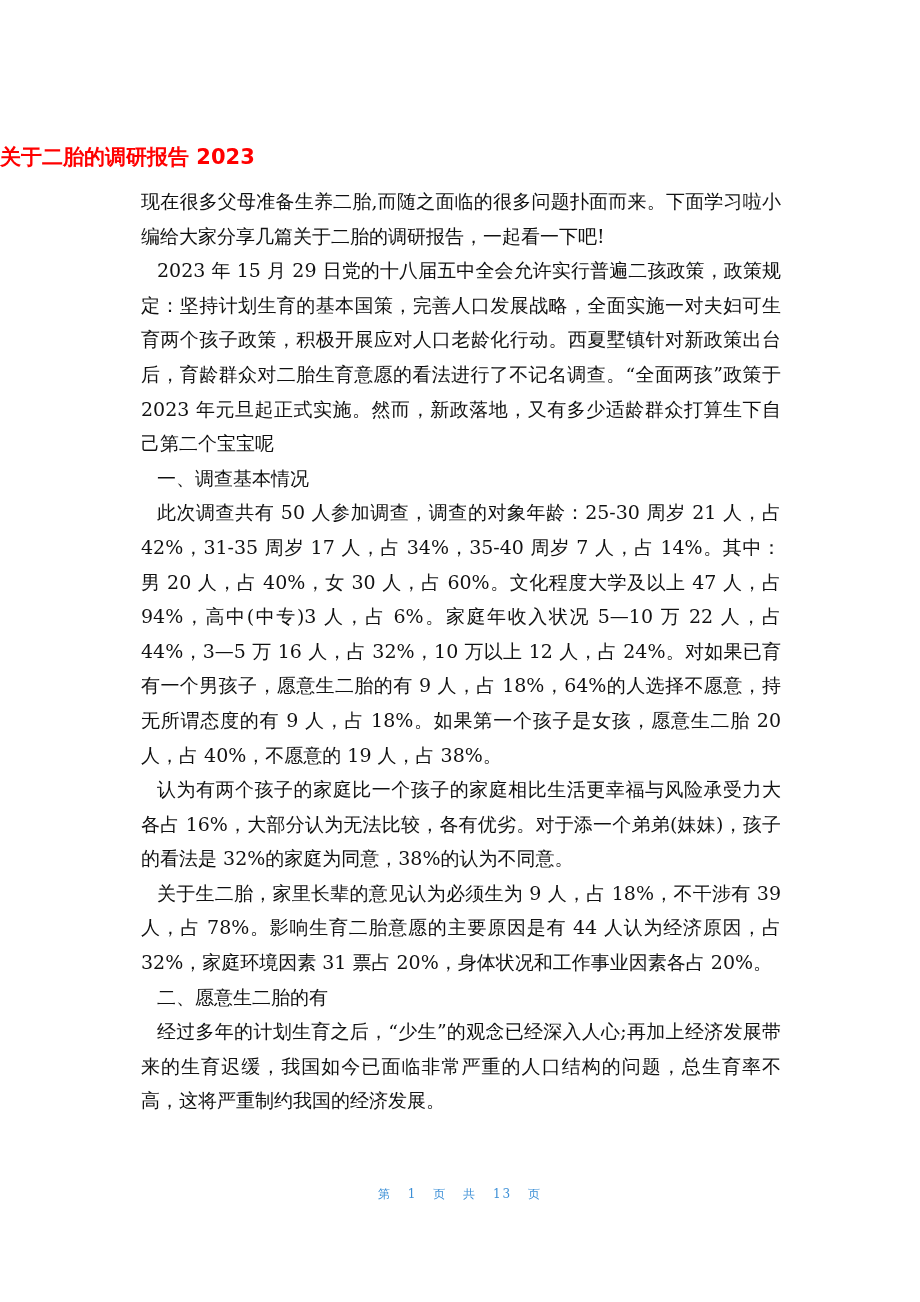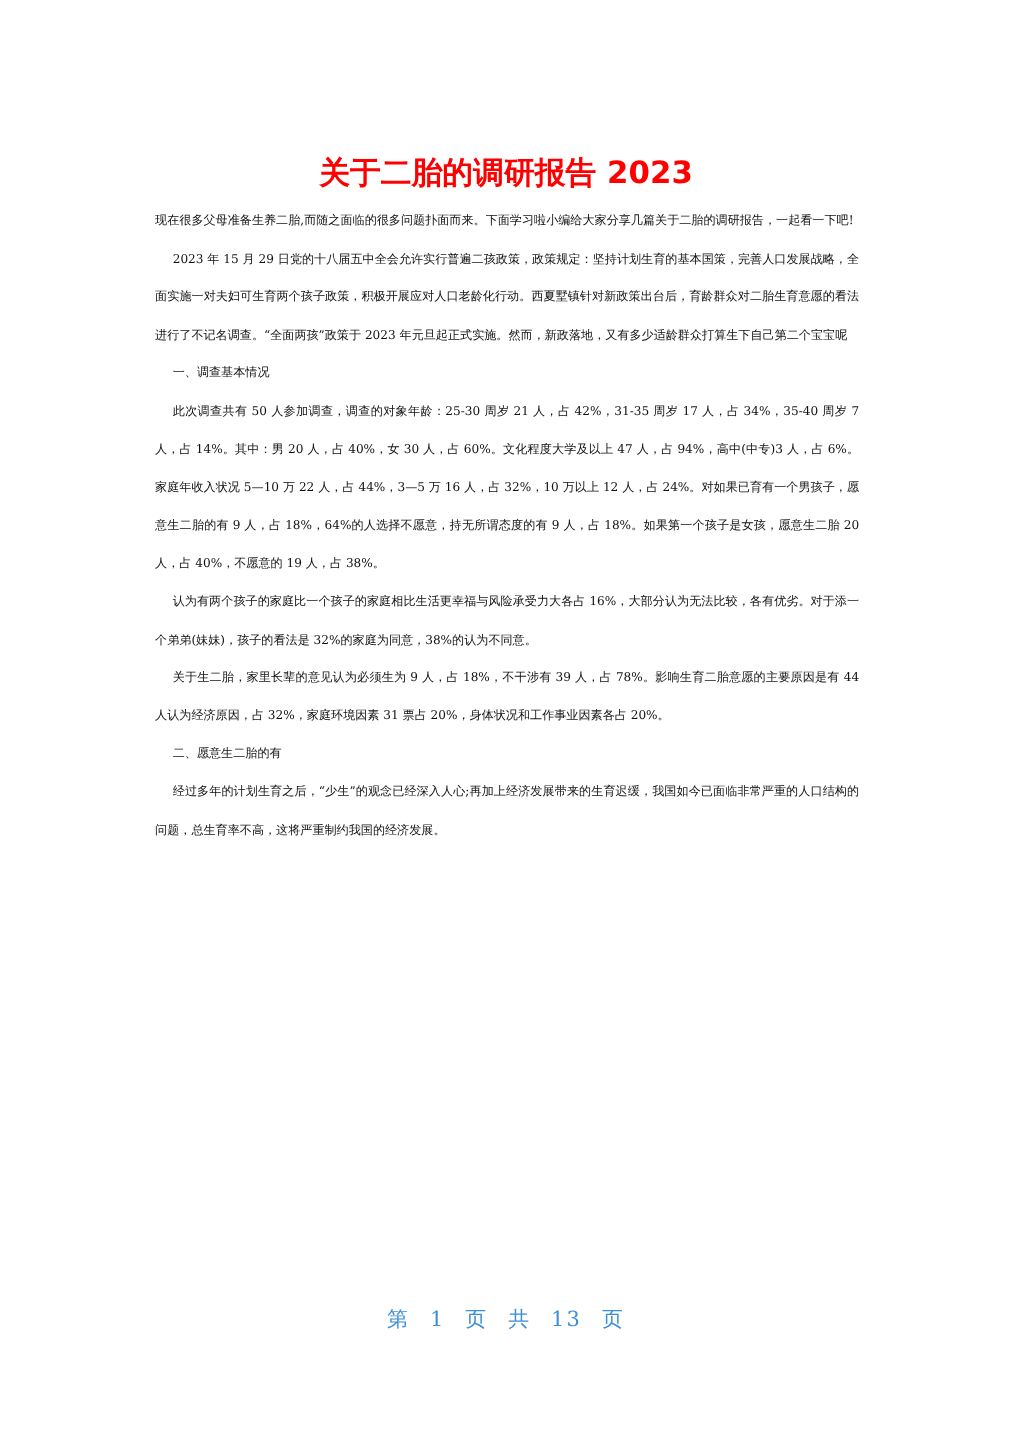--- a/index.html
+++ b/index.html
@@ -1,27 +1,27 @@
 <!DOCTYPE html>
 <html><head>
 <meta charset="utf-8">
 <style>
   html, body { margin: 0; padding: 0; background: #ffffff; }
   body { width: 920px; height: 1302px; position: relative; overflow: hidden;
          font-family: "DejaVu Serif", "Liberation Serif", serif; color: #111; }
   .page { position: absolute; left: 0; top: 0; width: 920px; height: 1302px; background: #fff; }
-  .title { position: absolute; top: 140px; left: 0; width: 920px; text-align: center;
+  .title { position: absolute; top: 140px; left: 0; width: 920px; 
            font-family: "DejaVu Sans", "Liberation Sans", sans-serif; font-weight: bold;
-           font-size: 28px; color: #ff0000; line-height: 34px; letter-spacing: 0px; }
+           font-size: 21px; color: #ff0000; line-height: 34px; letter-spacing: 0px; }
   .body { position: absolute; top: 184px; left: 141px; width: 640px;
-          font-size: 11px; line-height: 34.6px; }
+          font-size: 19px; line-height: 34.6px; }
   .p { margin: 0; text-align: justify; text-justify: inter-character; }
   .indent { text-indent: 16px; }
   .footer { position: absolute; top: 1186px; left: 0; width: 920px; text-align: center;
-            font-size: 19px; color: #3c8fd6; word-spacing: 10px; letter-spacing: 2px; }
+            font-size: 12px; color: #3c8fd6; word-spacing: 10px; letter-spacing: 2px; }
 </style>
 </head>
 <body>
 
 <div class="page">
   <div class="title">关于二胎的调研报告 2023</div>
 
   <div class="body">
     <p class="p">现在很多父母准备生养二胎,而随之面临的很多问题扑面而来。下面学习啦小编给大家分享几篇关于二胎的调研报告，一起看一下吧!</p>
     <p class="p indent">2023 年 15 月 29 日党的十八届五中全会允许实行普遍二孩政策，政策规定：坚持计划生育的基本国策，完善人口发展战略，全面实施一对夫妇可生育两个孩子政策，积极开展应对人口老龄化行动。西夏墅镇针对新政策出台后，育龄群众对二胎生育意愿的看法进行了不记名调查。“全面两孩”政策于 2023 年元旦起正式实施。然而，新政落地，又有多少适龄群众打算生下自己第二个宝宝呢</p>

